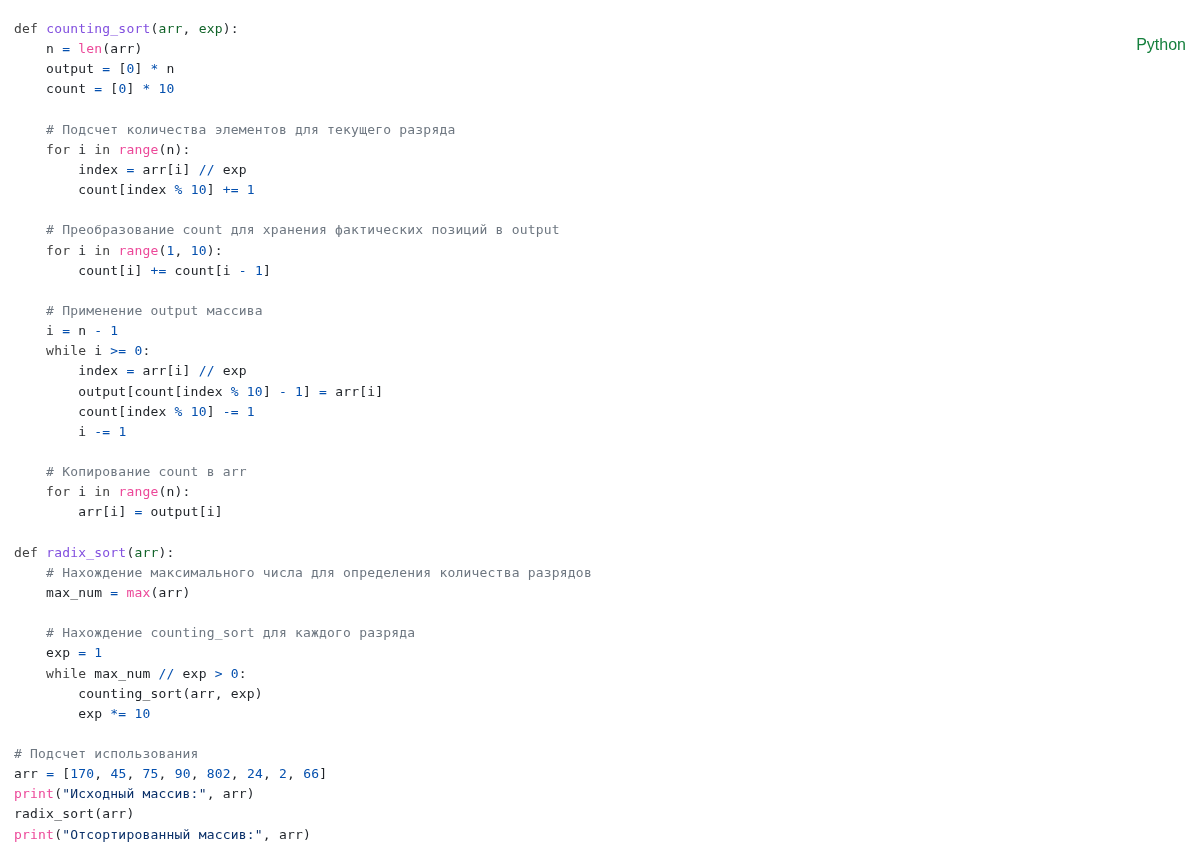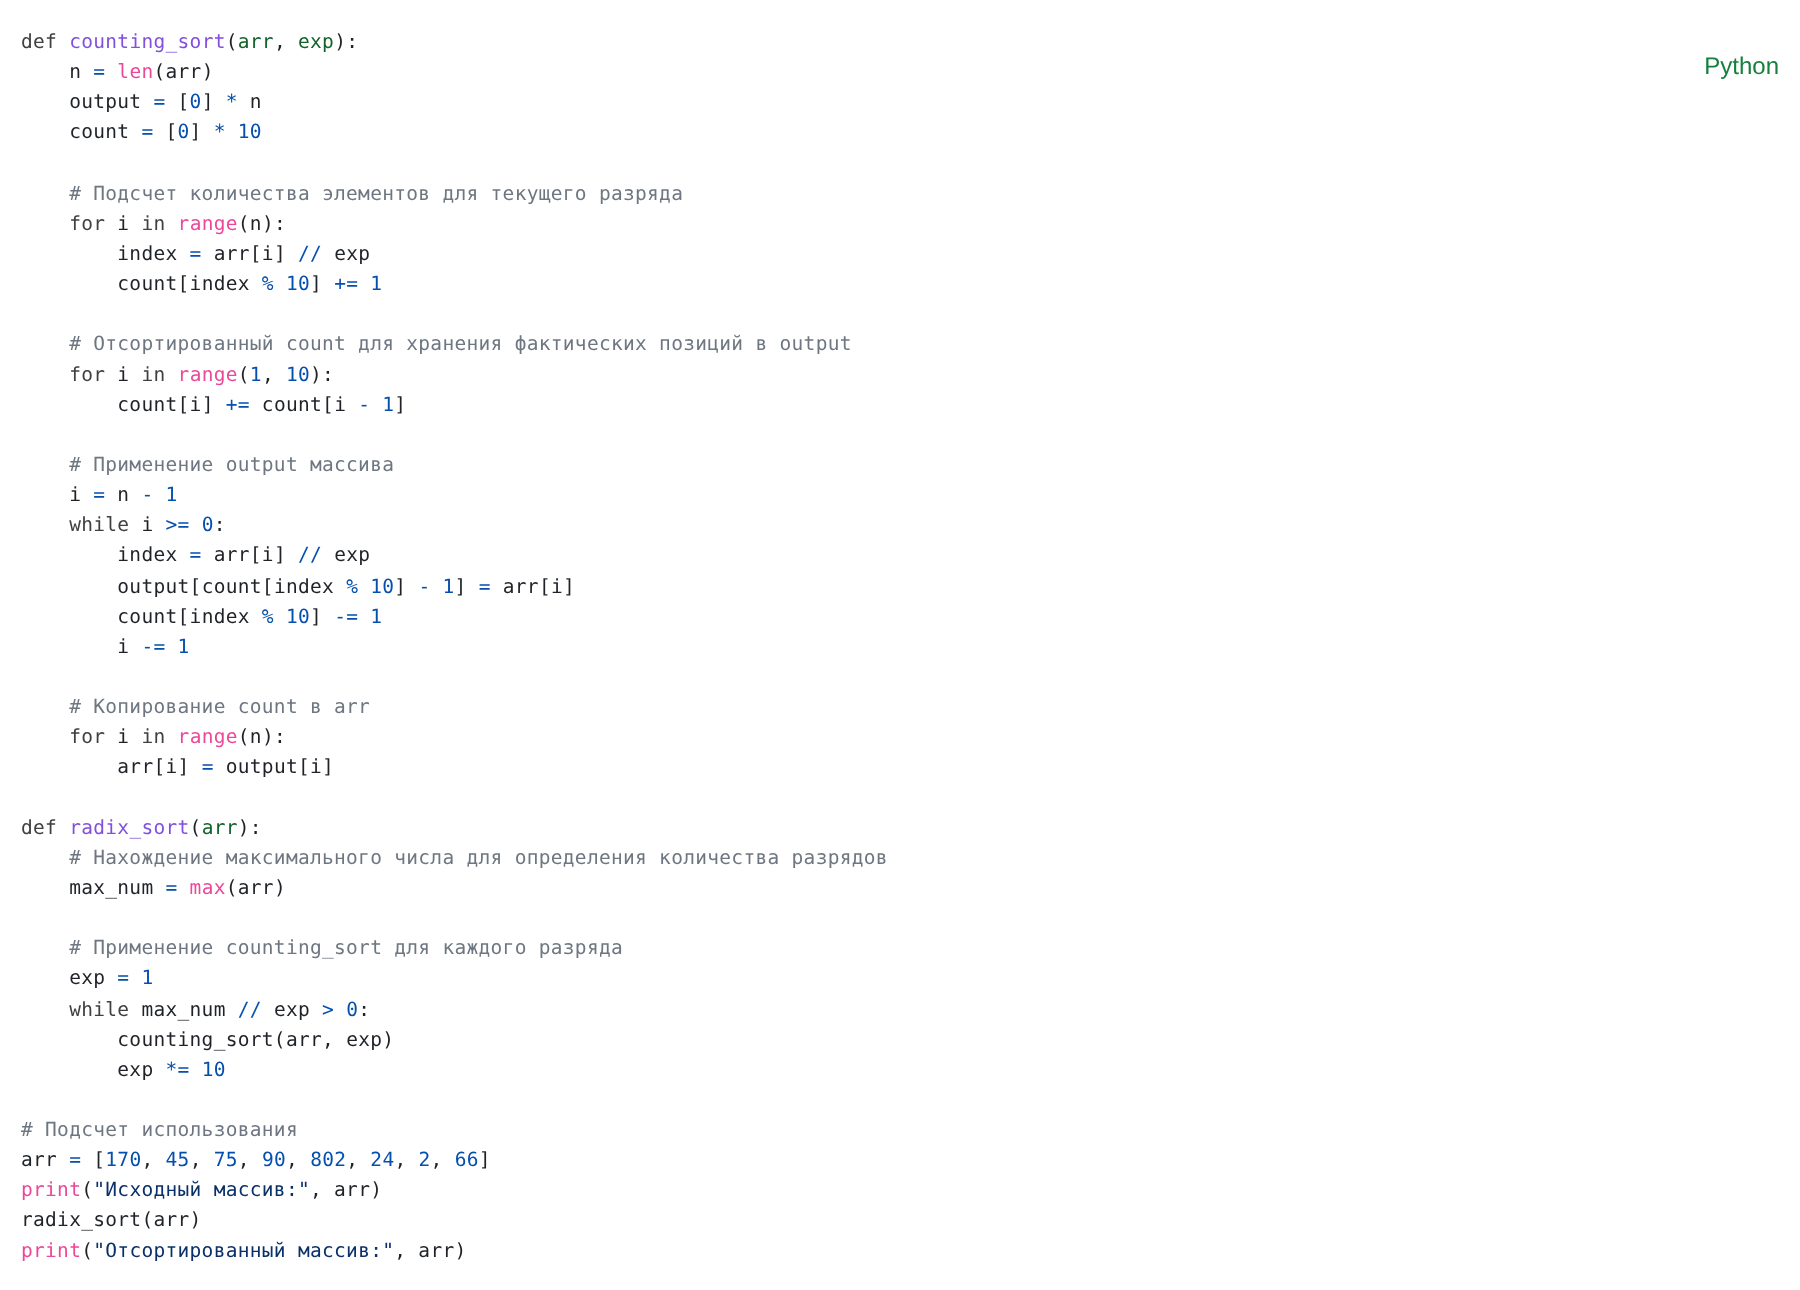--- a/index.html
+++ b/index.html
@@ -50,41 +50,41 @@
 <pre class="code-block" id="code"><span><span class="kw">def</span><span> </span><span class="fn">counting_sort</span><span class="punct">(</span><span class="param">arr</span><span class="punct">, </span><span class="param">exp</span><span class="punct">):</span></span>
 <span><span>    </span><span class="var">n</span><span> </span><span class="op">=</span><span> </span><span class="builtin">len</span><span class="punct">(</span><span class="var">arr</span><span class="punct">)</span></span>
 <span><span>    </span><span class="var">output</span><span> </span><span class="op">=</span><span> </span><span class="punct">[</span><span class="num">0</span><span class="punct">]</span><span> </span><span class="op">*</span><span> </span><span class="var">n</span></span>
 <span><span>    </span><span class="var">count</span><span> </span><span class="op">=</span><span> </span><span class="punct">[</span><span class="num">0</span><span class="punct">]</span><span> </span><span class="op">*</span><span> </span><span class="num">10</span></span>
 <span><span></span></span>
 <span><span>    </span><span class="cmt"># Подсчет количества элементов для текущего разряда</span></span>
 <span><span>    </span><span class="kw">for</span><span> </span><span class="var">i</span><span> </span><span class="kw">in</span><span> </span><span class="builtin">range</span><span class="punct">(</span><span class="var">n</span><span class="punct">):</span></span>
 <span><span>        </span><span class="var">index</span><span> </span><span class="op">=</span><span> </span><span class="var">arr</span><span class="punct">[</span><span class="var">i</span><span class="punct">]</span><span> </span><span class="op">//</span><span> </span><span class="var">exp</span></span>
 <span><span>        </span><span class="var">count</span><span class="punct">[</span><span class="var">index</span><span> </span><span class="op">%</span><span> </span><span class="num">10</span><span class="punct">]</span><span> </span><span class="op">+=</span><span> </span><span class="num">1</span></span>
 <span><span></span></span>
-<span><span>    </span><span class="cmt"># Отсортированный count для хранения фактических позиций в output</span></span>
+<span><span>    </span><span class="cmt"># Преобразование count для хранения фактических позиций в output</span></span>
 <span><span>    </span><span class="kw">for</span><span> </span><span class="var">i</span><span> </span><span class="kw">in</span><span> </span><span class="builtin">range</span><span class="punct">(</span><span class="num">1</span><span class="punct">, </span><span class="num">10</span><span class="punct">):</span></span>
 <span><span>        </span><span class="var">count</span><span class="punct">[</span><span class="var">i</span><span class="punct">]</span><span> </span><span class="op">+=</span><span> </span><span class="var">count</span><span class="punct">[</span><span class="var">i</span><span> </span><span class="op">-</span><span> </span><span class="num">1</span><span class="punct">]</span></span>
 <span><span></span></span>
 <span><span>    </span><span class="cmt"># Применение output массива</span></span>
 <span><span>    </span><span class="var">i</span><span> </span><span class="op">=</span><span> </span><span class="var">n</span><span> </span><span class="op">-</span><span> </span><span class="num">1</span></span>
 <span><span>    </span><span class="kw">while</span><span> </span><span class="var">i</span><span> </span><span class="op">&gt;=</span><span> </span><span class="num">0</span><span class="punct">:</span></span>
 <span><span>        </span><span class="var">index</span><span> </span><span class="op">=</span><span> </span><span class="var">arr</span><span class="punct">[</span><span class="var">i</span><span class="punct">]</span><span> </span><span class="op">//</span><span> </span><span class="var">exp</span></span>
 <span><span>        </span><span class="var">output</span><span class="punct">[</span><span class="var">count</span><span class="punct">[</span><span class="var">index</span><span> </span><span class="op">%</span><span> </span><span class="num">10</span><span class="punct">]</span><span> </span><span class="op">-</span><span> </span><span class="num">1</span><span class="punct">]</span><span> </span><span class="op">=</span><span> </span><span class="var">arr</span><span class="punct">[</span><span class="var">i</span><span class="punct">]</span></span>
 <span><span>        </span><span class="var">count</span><span class="punct">[</span><span class="var">index</span><span> </span><span class="op">%</span><span> </span><span class="num">10</span><span class="punct">]</span><span> </span><span class="op">-=</span><span> </span><span class="num">1</span></span>
 <span><span>        </span><span class="var">i</span><span> </span><span class="op">-=</span><span> </span><span class="num">1</span></span>
 <span><span></span></span>
 <span><span>    </span><span class="cmt"># Копирование count в arr</span></span>
 <span><span>    </span><span class="kw">for</span><span> </span><span class="var">i</span><span> </span><span class="kw">in</span><span> </span><span class="builtin">range</span><span class="punct">(</span><span class="var">n</span><span class="punct">):</span></span>
 <span><span>        </span><span class="var">arr</span><span class="punct">[</span><span class="var">i</span><span class="punct">]</span><span> </span><span class="op">=</span><span> </span><span class="var">output</span><span class="punct">[</span><span class="var">i</span><span class="punct">]</span></span>
 <span><span></span></span>
 <span><span class="kw">def</span><span> </span><span class="fn">radix_sort</span><span class="punct">(</span><span class="param">arr</span><span class="punct">):</span></span>
 <span><span>    </span><span class="cmt"># Нахождение максимального числа для определения количества разрядов</span></span>
 <span><span>    </span><span class="var">max_num</span><span> </span><span class="op">=</span><span> </span><span class="builtin">max</span><span class="punct">(</span><span class="var">arr</span><span class="punct">)</span></span>
 <span><span></span></span>
-<span><span>    </span><span class="cmt"># Применение counting_sort для каждого разряда</span></span>
+<span><span>    </span><span class="cmt"># Нахождение counting_sort для каждого разряда</span></span>
 <span><span>    </span><span class="var">exp</span><span> </span><span class="op">=</span><span> </span><span class="num">1</span></span>
 <span><span>    </span><span class="kw">while</span><span> </span><span class="var">max_num</span><span> </span><span class="op">//</span><span> </span><span class="var">exp</span><span> </span><span class="op">&gt;</span><span> </span><span class="num">0</span><span class="punct">:</span></span>
 <span><span>        </span><span class="var">counting_sort</span><span class="punct">(</span><span class="var">arr</span><span class="punct">, </span><span class="var">exp</span><span class="punct">)</span></span>
 <span><span>        </span><span class="var">exp</span><span> </span><span class="op">*=</span><span> </span><span class="num">10</span></span>
 <span><span></span></span>
 <span><span class="cmt"># Подсчет использования</span></span>
 <span><span class="var">arr</span><span> </span><span class="op">=</span><span> </span><span class="punct">[</span><span class="num">170</span><span class="punct">, </span><span class="num">45</span><span class="punct">, </span><span class="num">75</span><span class="punct">, </span><span class="num">90</span><span class="punct">, </span><span class="num">802</span><span class="punct">, </span><span class="num">24</span><span class="punct">, </span><span class="num">2</span><span class="punct">, </span><span class="num">66</span><span class="punct">]</span></span>
 <span><span class="builtin">print</span><span class="punct">(</span><span class="str">"Исходный массив:"</span><span class="punct">, </span><span class="var">arr</span><span class="punct">)</span></span>
 <span><span class="var">radix_sort</span><span class="punct">(</span><span class="var">arr</span><span class="punct">)</span></span>
 <span><span class="builtin">print</span><span class="punct">(</span><span class="str">"Отсортированный массив:"</span><span class="punct">, </span><span class="var">arr</span><span class="punct">)</span></span></pre>

